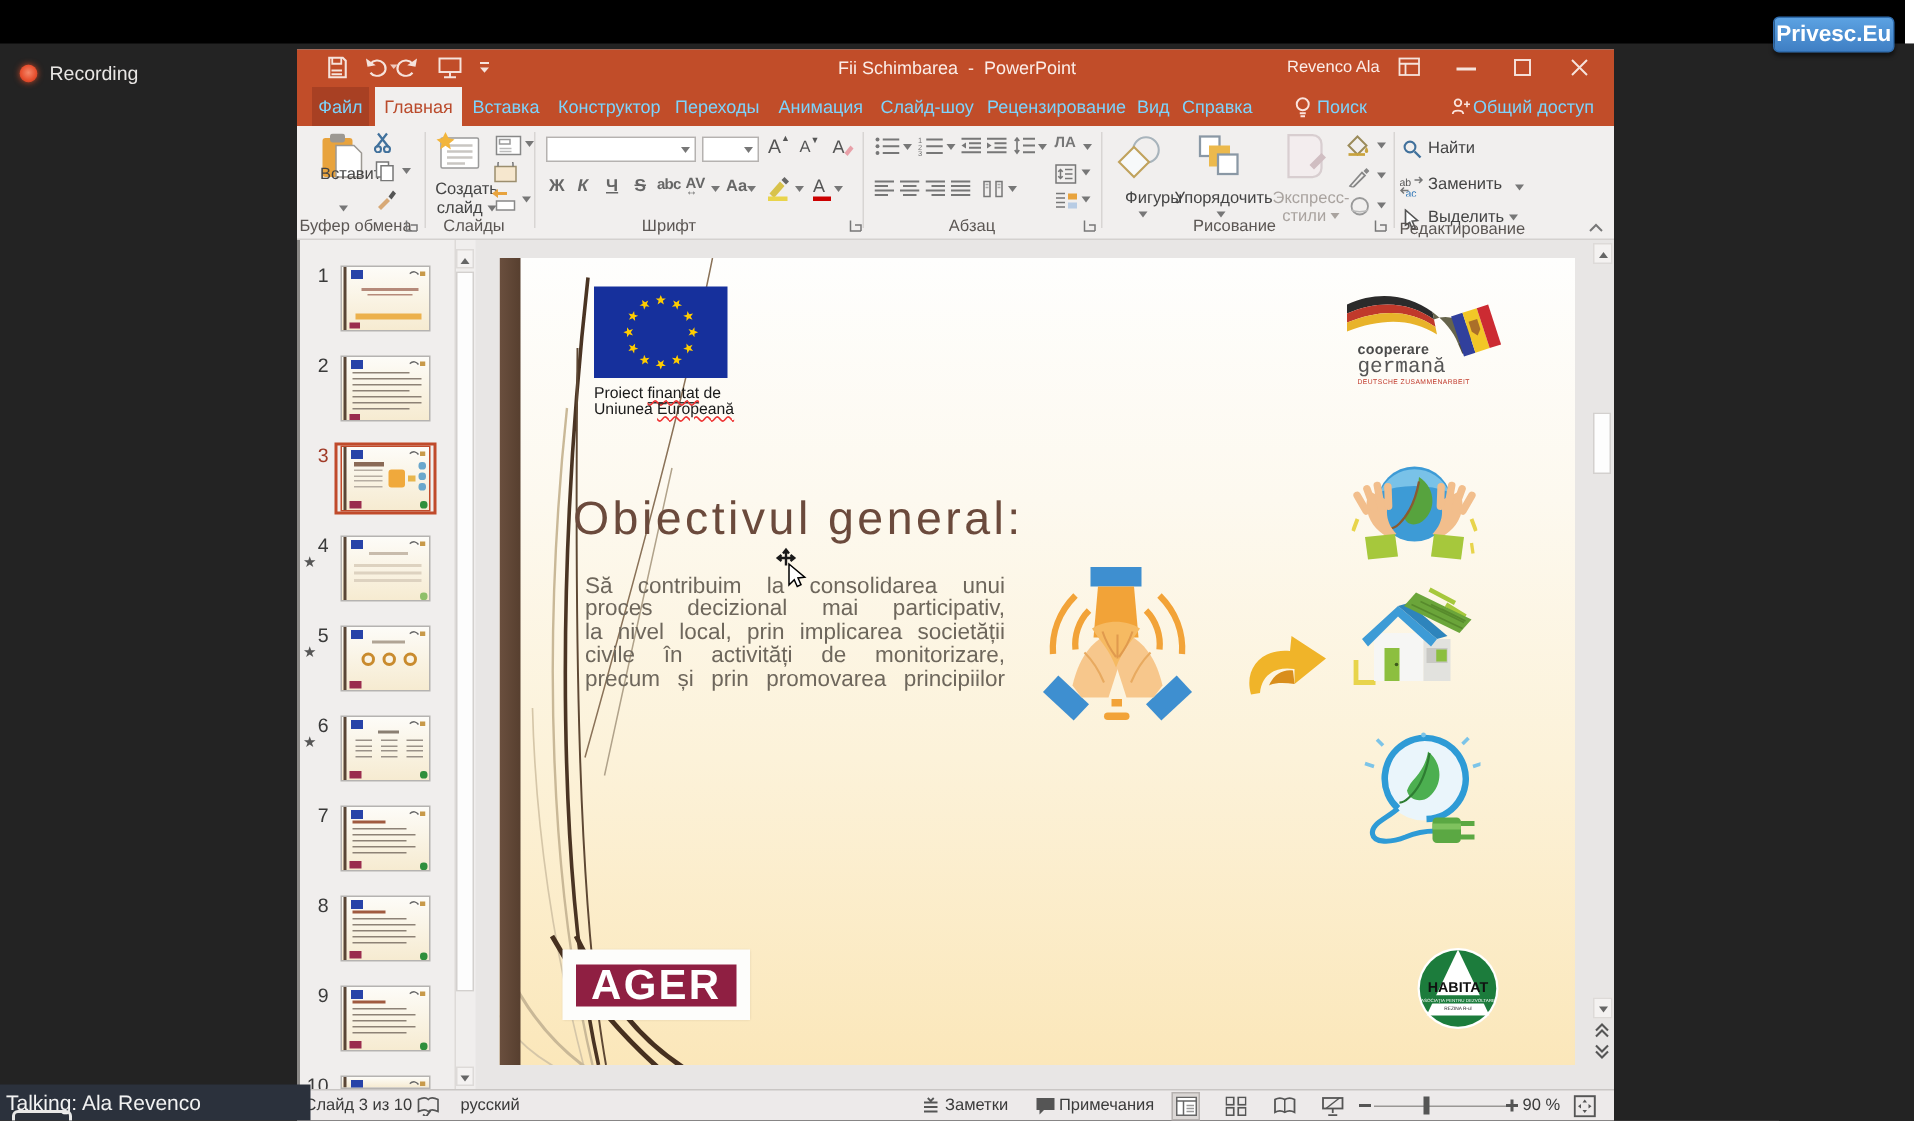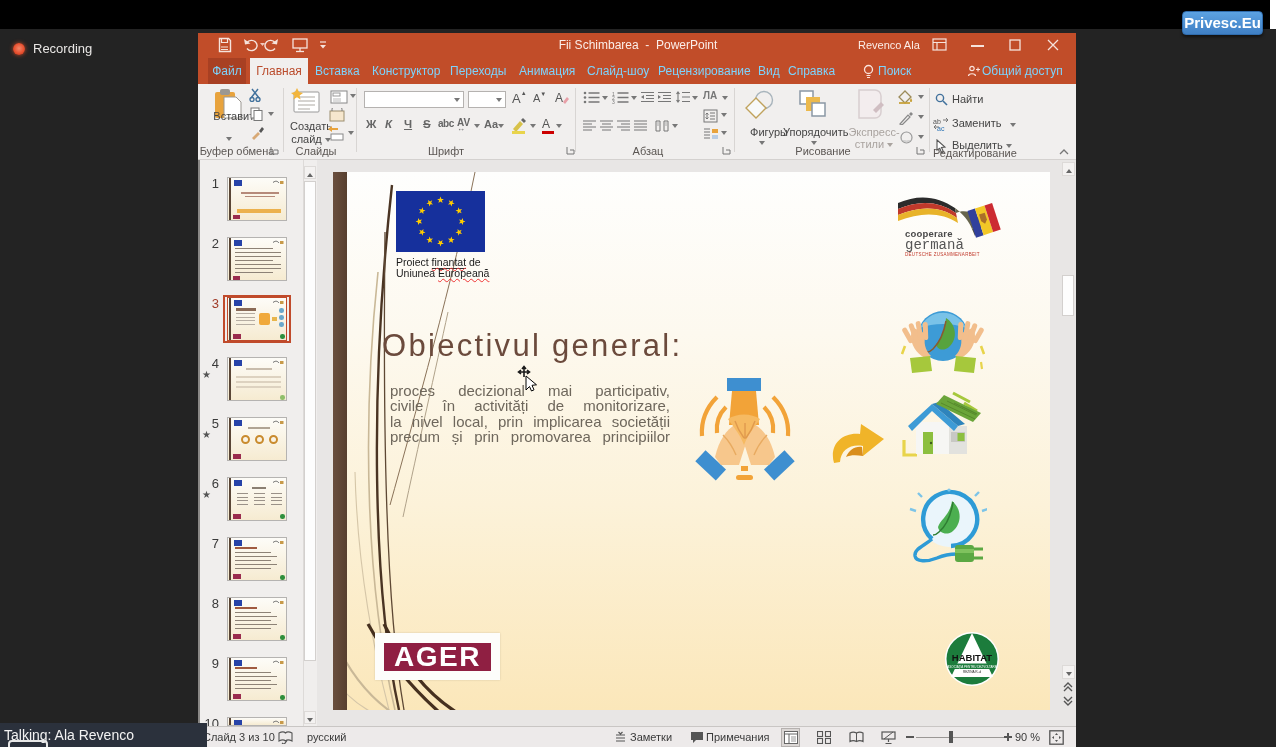--- a/index.html
+++ b/index.html
@@ -534,23 +534,24 @@
         <path d="M88 25 h6 v7 l-3 3.5 -3-3.5z" fill="#A2652A" opacity=".9"></path>
       </g>
     </svg>
     <div class="ab" style="left:572px;top:56px;font-size:9.5px;font-weight:bold;color:#4A4A4A;letter-spacing:.2px">cooperare</div>
     <div class="ab" style="left:572px;top:65px;font-size:14px;color:#555;font-family:Liberation Mono, monospace">germană</div>
     <div class="ab" style="left:572px;top:80px;font-size:4.5px;color:#C0392B;letter-spacing:.3px">DEUTSCHE ZUSAMMENARBEIT</div>
 
     <div class="ab" style="left:49px;top:158px;font-size:31px;color:#6B4A3C;letter-spacing:2.3px;line-height:1">Obiectivul general:</div>
 
     <div class="ab" id="body" style="left:57px;top:211px;width:280px;font-size:15px;line-height:15.4px;color:#6E675C">
+      <div class="j">Să contribuim la consolidarea unui</div>
       <div class="j">proces decizional mai participativ,</div>
+      <div class="j">la nivel local, prin implicarea societății</div>
       <div class="j">civile în activități de monitorizare,</div>
-      <div class="j">la nivel local, prin implicarea societății</div>
       <div class="j">precum și prin promovarea principiilor</div>
     </div>
 
     <svg class="ab" style="left:183px;top:192px" width="22" height="28" viewBox="0 0 22 28">
       <g stroke="#1a1a1a" stroke-width="1.6" fill="#1a1a1a">
         <path d="M8 8 v-5 m-2 2 l2-2.5 2 2.5" fill="none"></path>
         <path d="M8 8 h-5 m2-2 l-2.5 2 2.5 2" fill="none"></path>
         <path d="M8 8 h5 m-2-2 l2.5 2 -2.5 2" fill="none"></path>
         <path d="M8 8 v5" fill="none"></path>
       </g>

